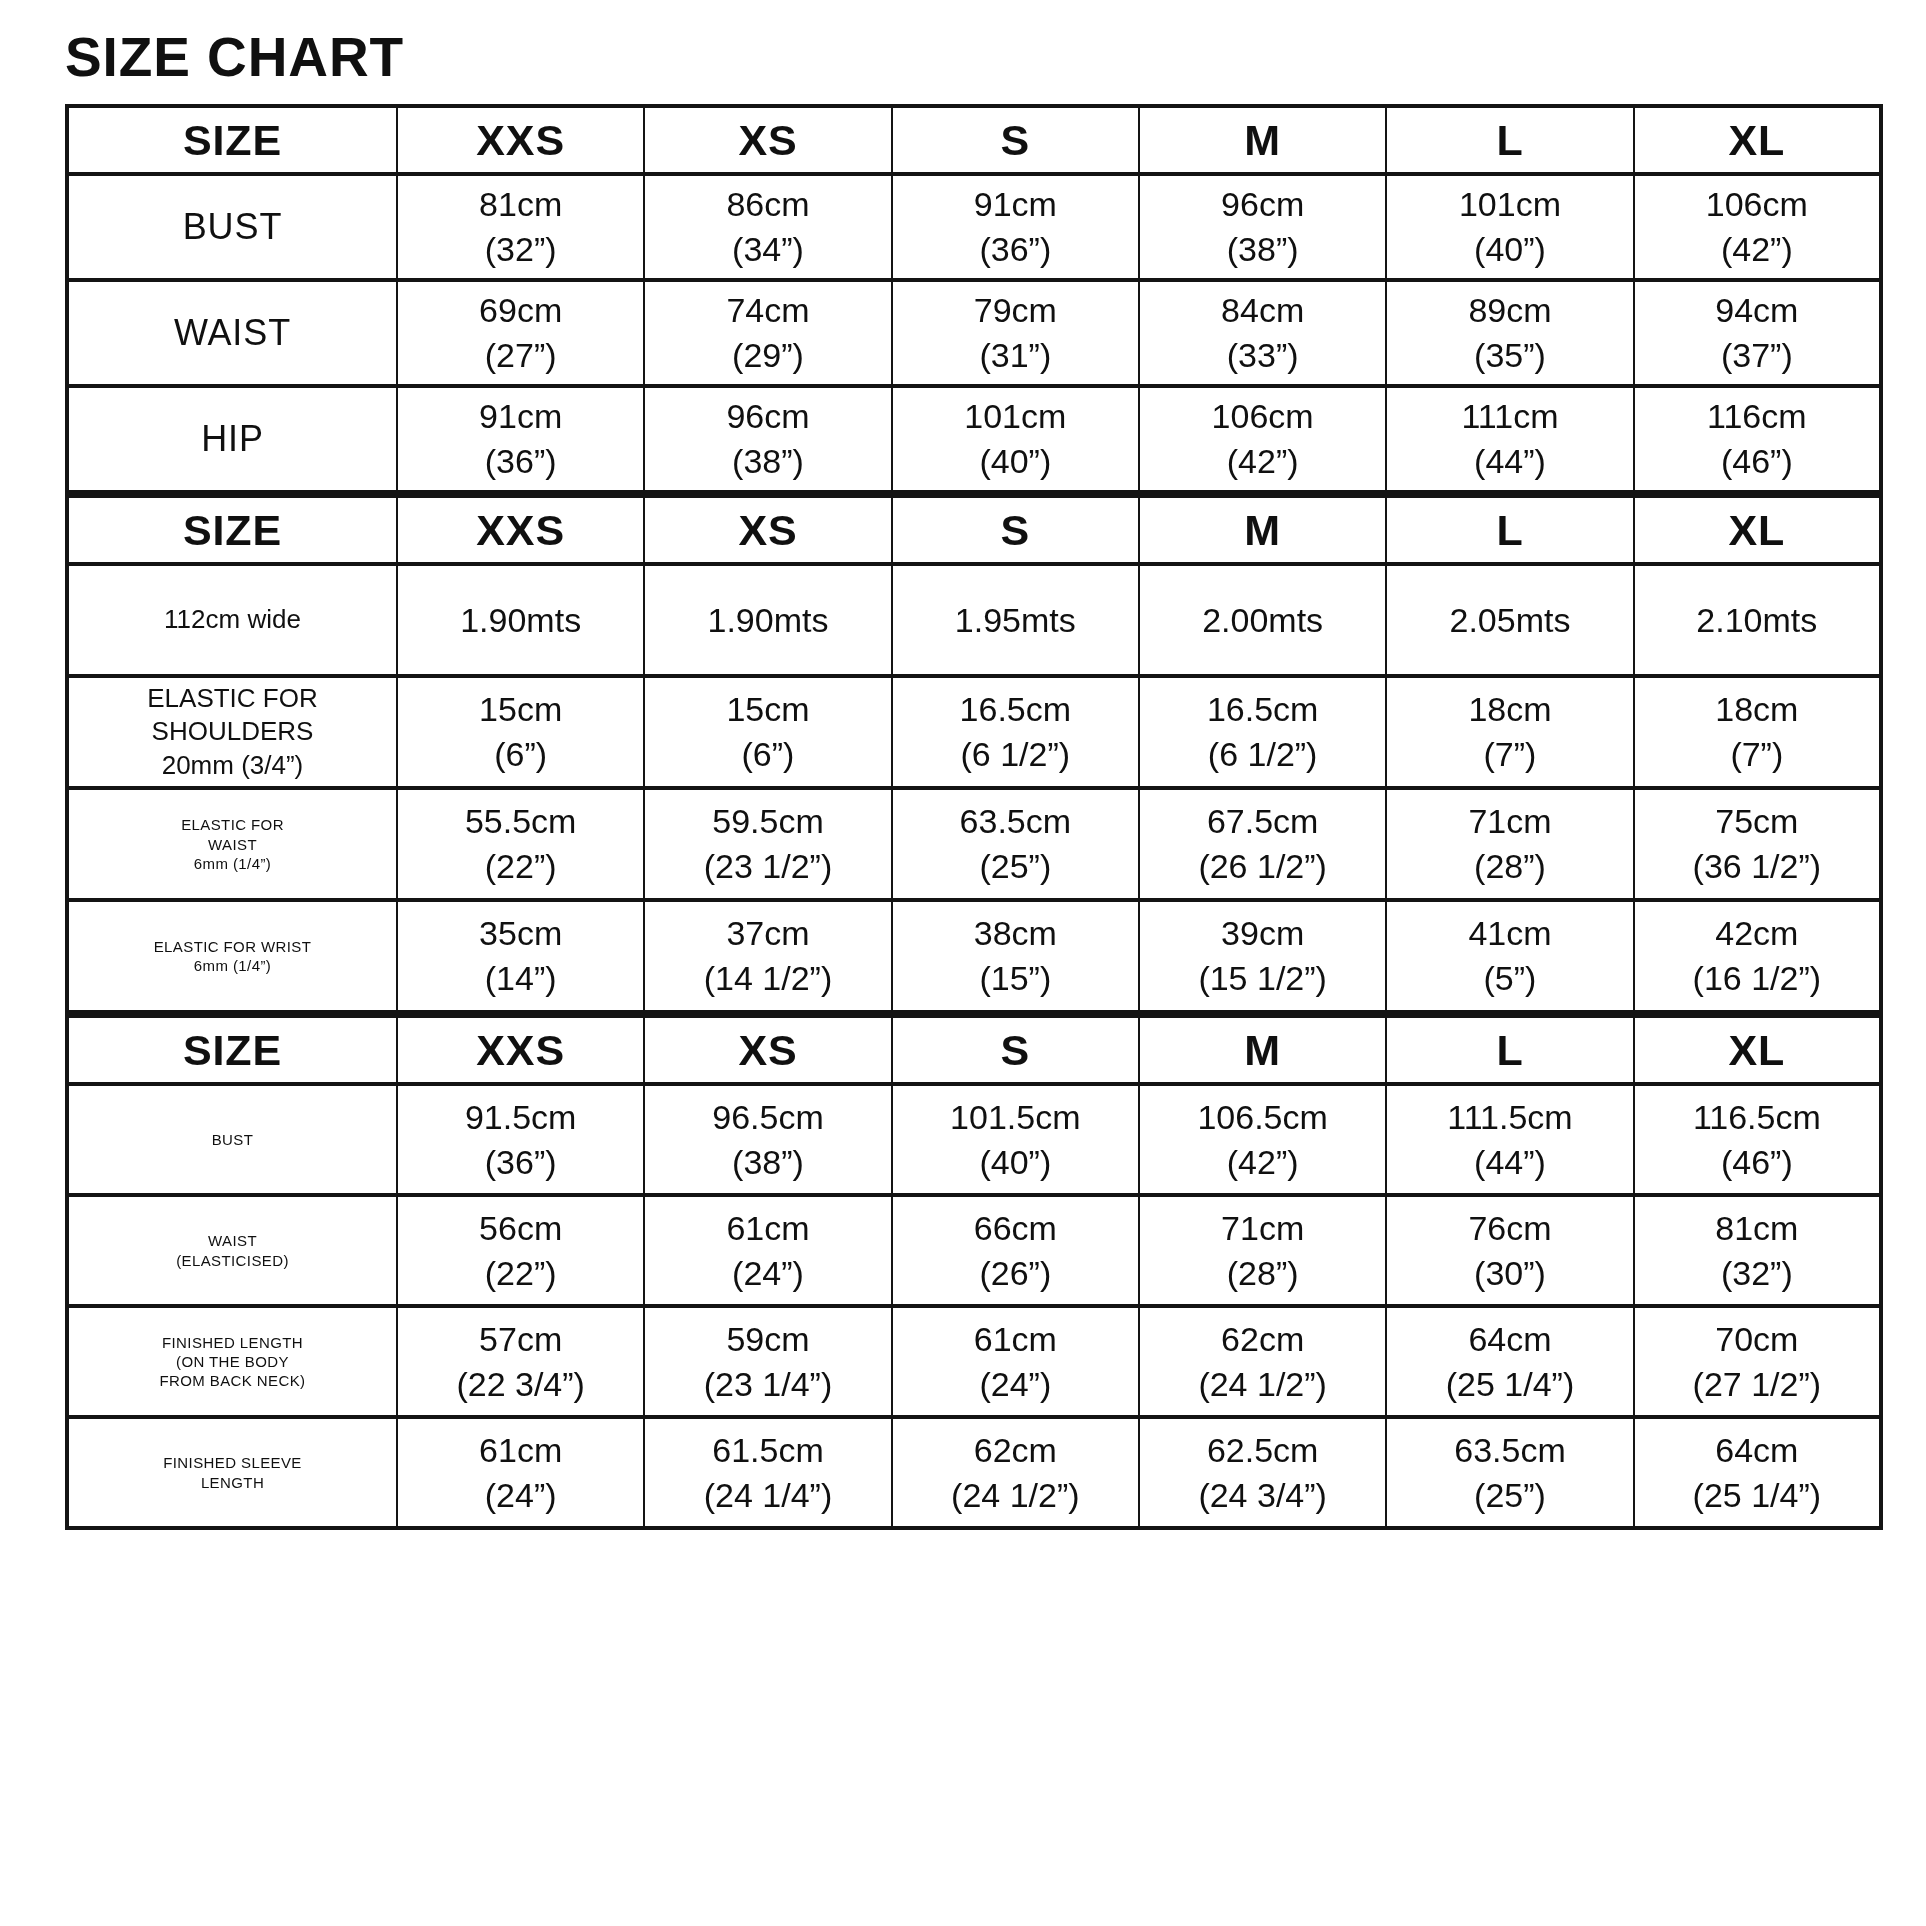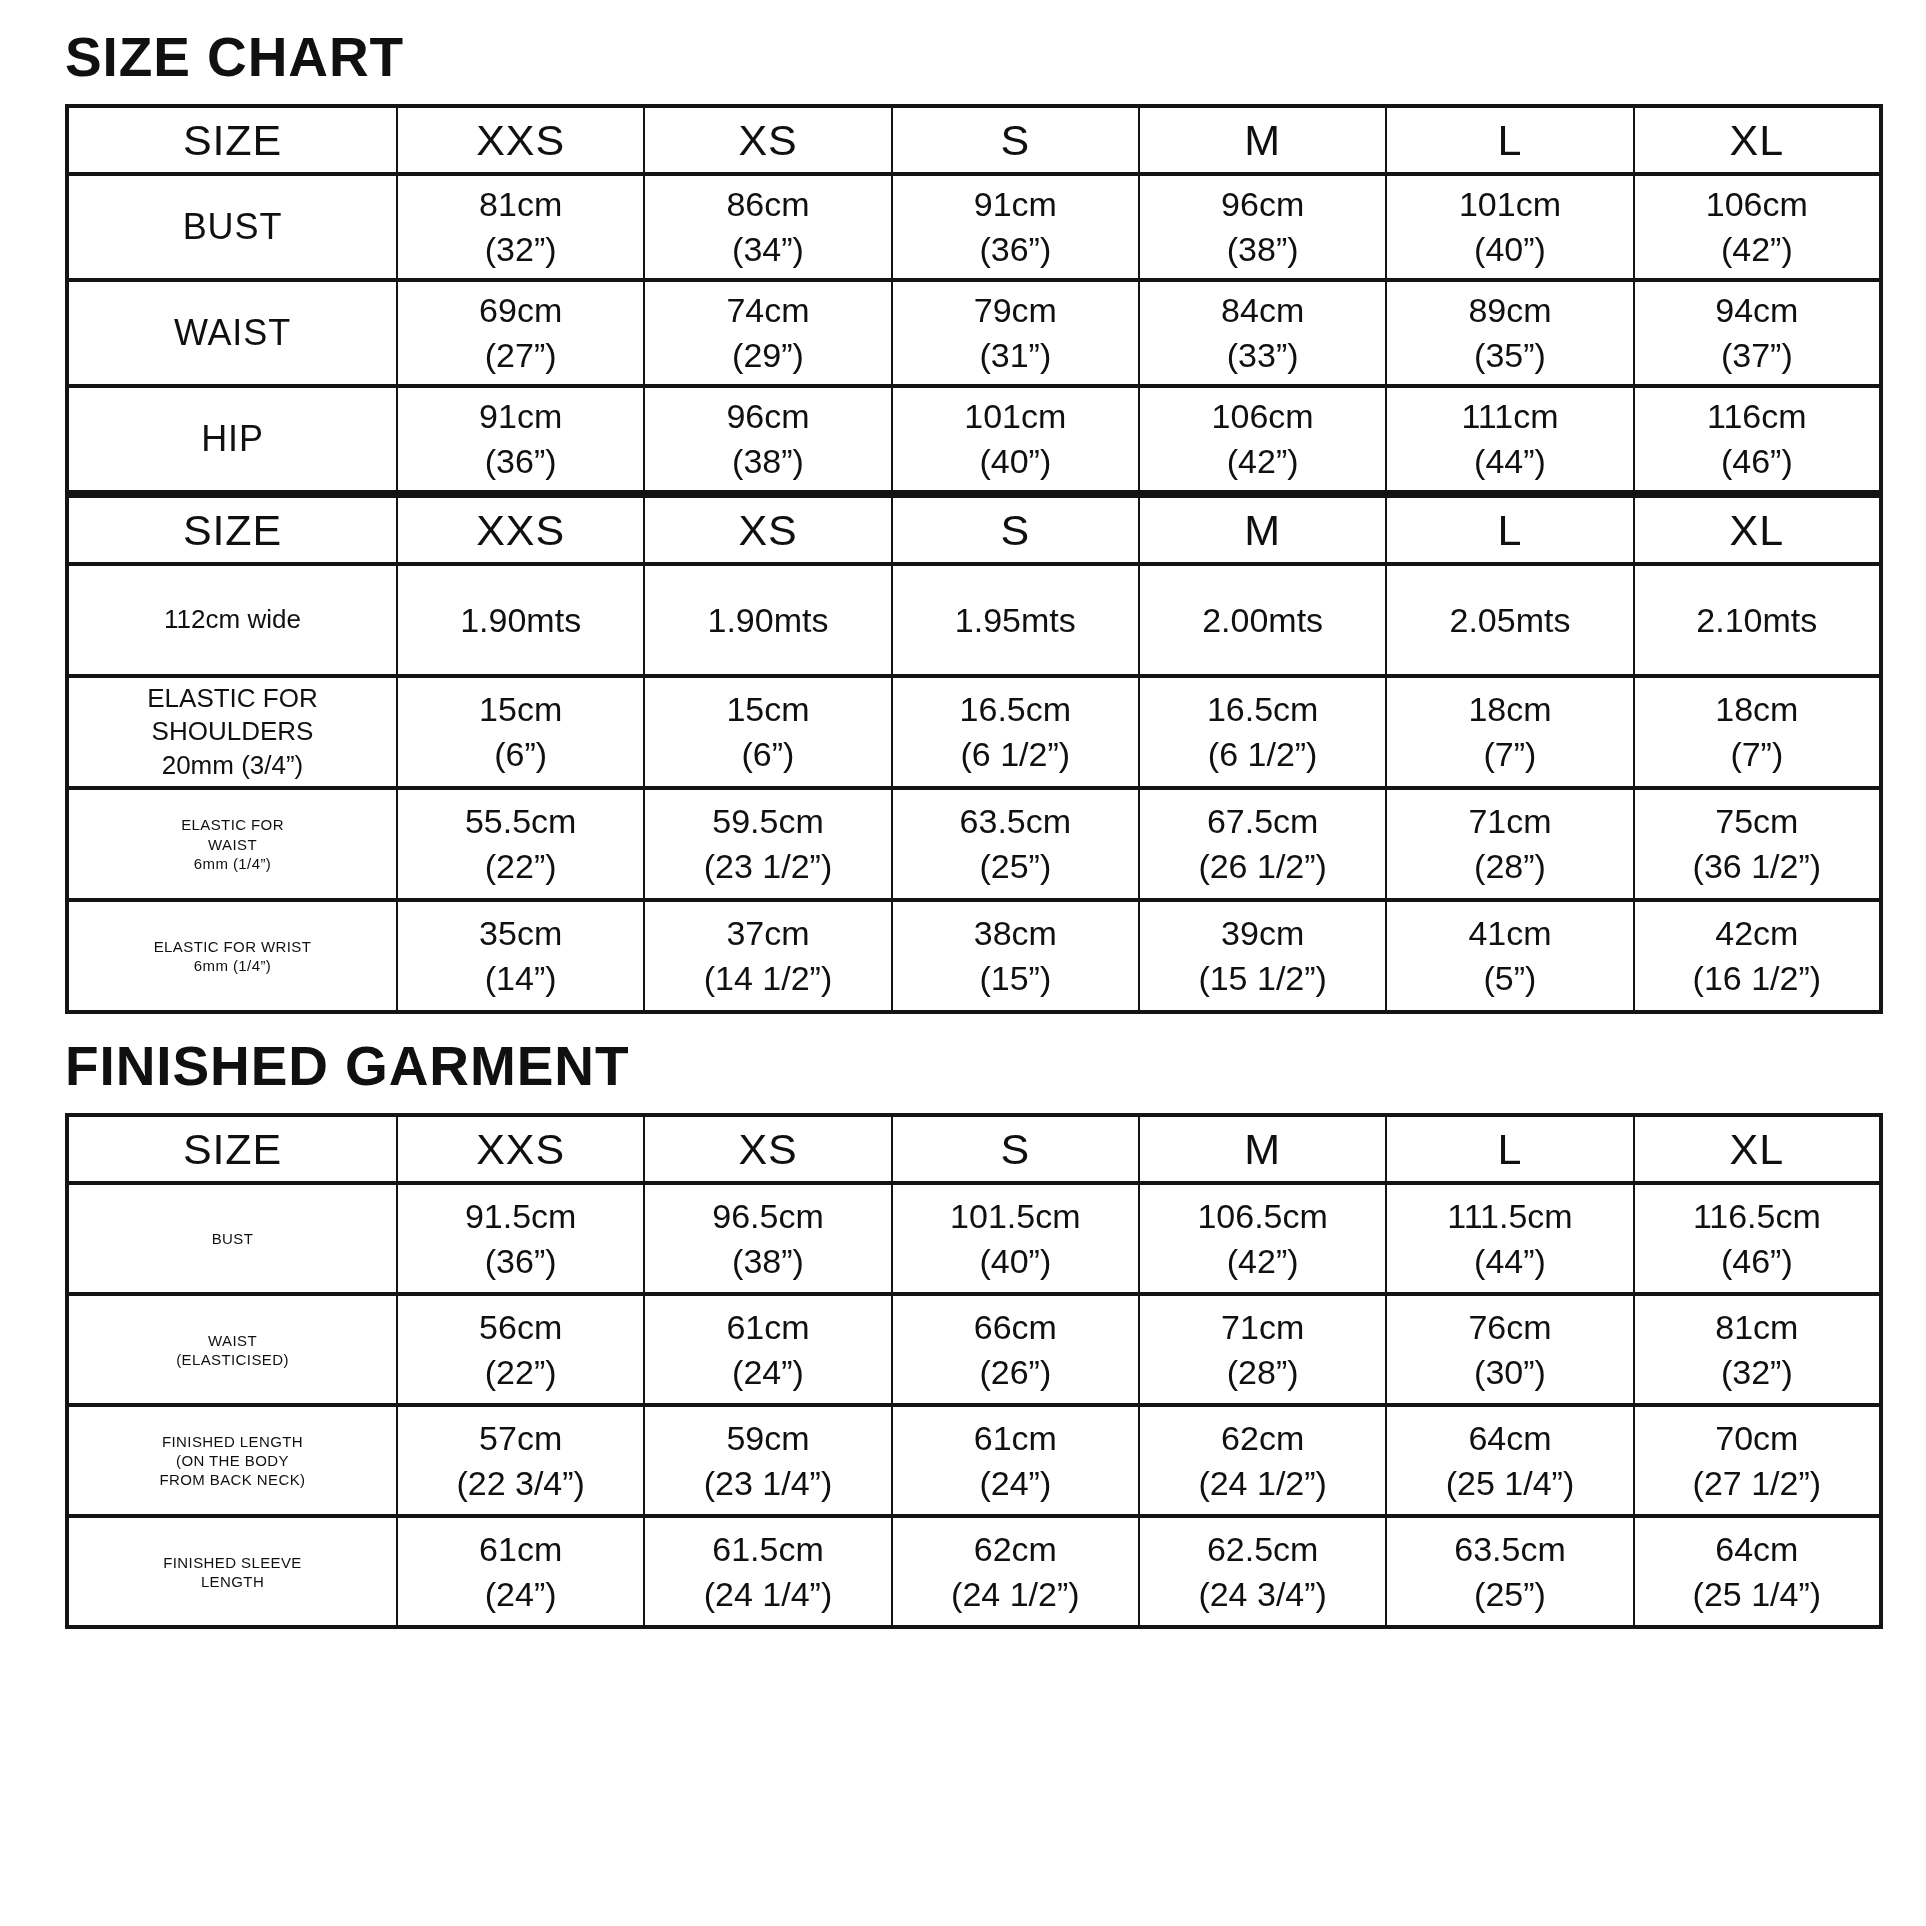--- a/index.html
+++ b/index.html
@@ -30,21 +30,21 @@
   }
   col.col-label { width: 330px; }
   th, td {
     border: 2.6px solid #141414;
     border-top-width: 4.3px;
     border-bottom-width: 4.3px;
     text-align: center;
     vertical-align: middle;
     padding: 0 6.8px;
   }
-  thead th { font-size: 43px; font-weight: 400; letter-spacing: 0.9px; }
+  thead th { font-size: 43px; font-weight: 700; letter-spacing: 0.9px; }
   .data-cell { font-size: 34px; font-weight: 400; line-height: 1.32; }
   .row-label { font-weight: 400; }
 
   [data-section="0"] .row-label { font-size: 36px; letter-spacing: 0.9px; }
   [data-section="1"] .row-label,
   [data-section="2"] .row-label { font-size: 15px; line-height: 1.28; letter-spacing: 0.4px; }
   
   [data-section="1"] tbody tr:nth-child(1) .row-label,
   [data-section="1"] tbody tr:nth-child(2) .row-label { font-size: 26px; font-weight: 400; letter-spacing: 0; }
 
@@ -309,21 +309,20 @@
             <td class="data-cell">
               <div>42cm</div>
               <div>(16 1/2”)</div>
             </td>
           </tr>
         </tbody>
       </table>
   </section>
 
   <section>
-    <h2 class="section-title">FINISHED GARMENT</h2>
     <table data-section="2">
         <colgroup>
           <col class="col-label">
           <col>
           <col>
           <col>
           <col>
           <col>
           <col>
         </colgroup>

